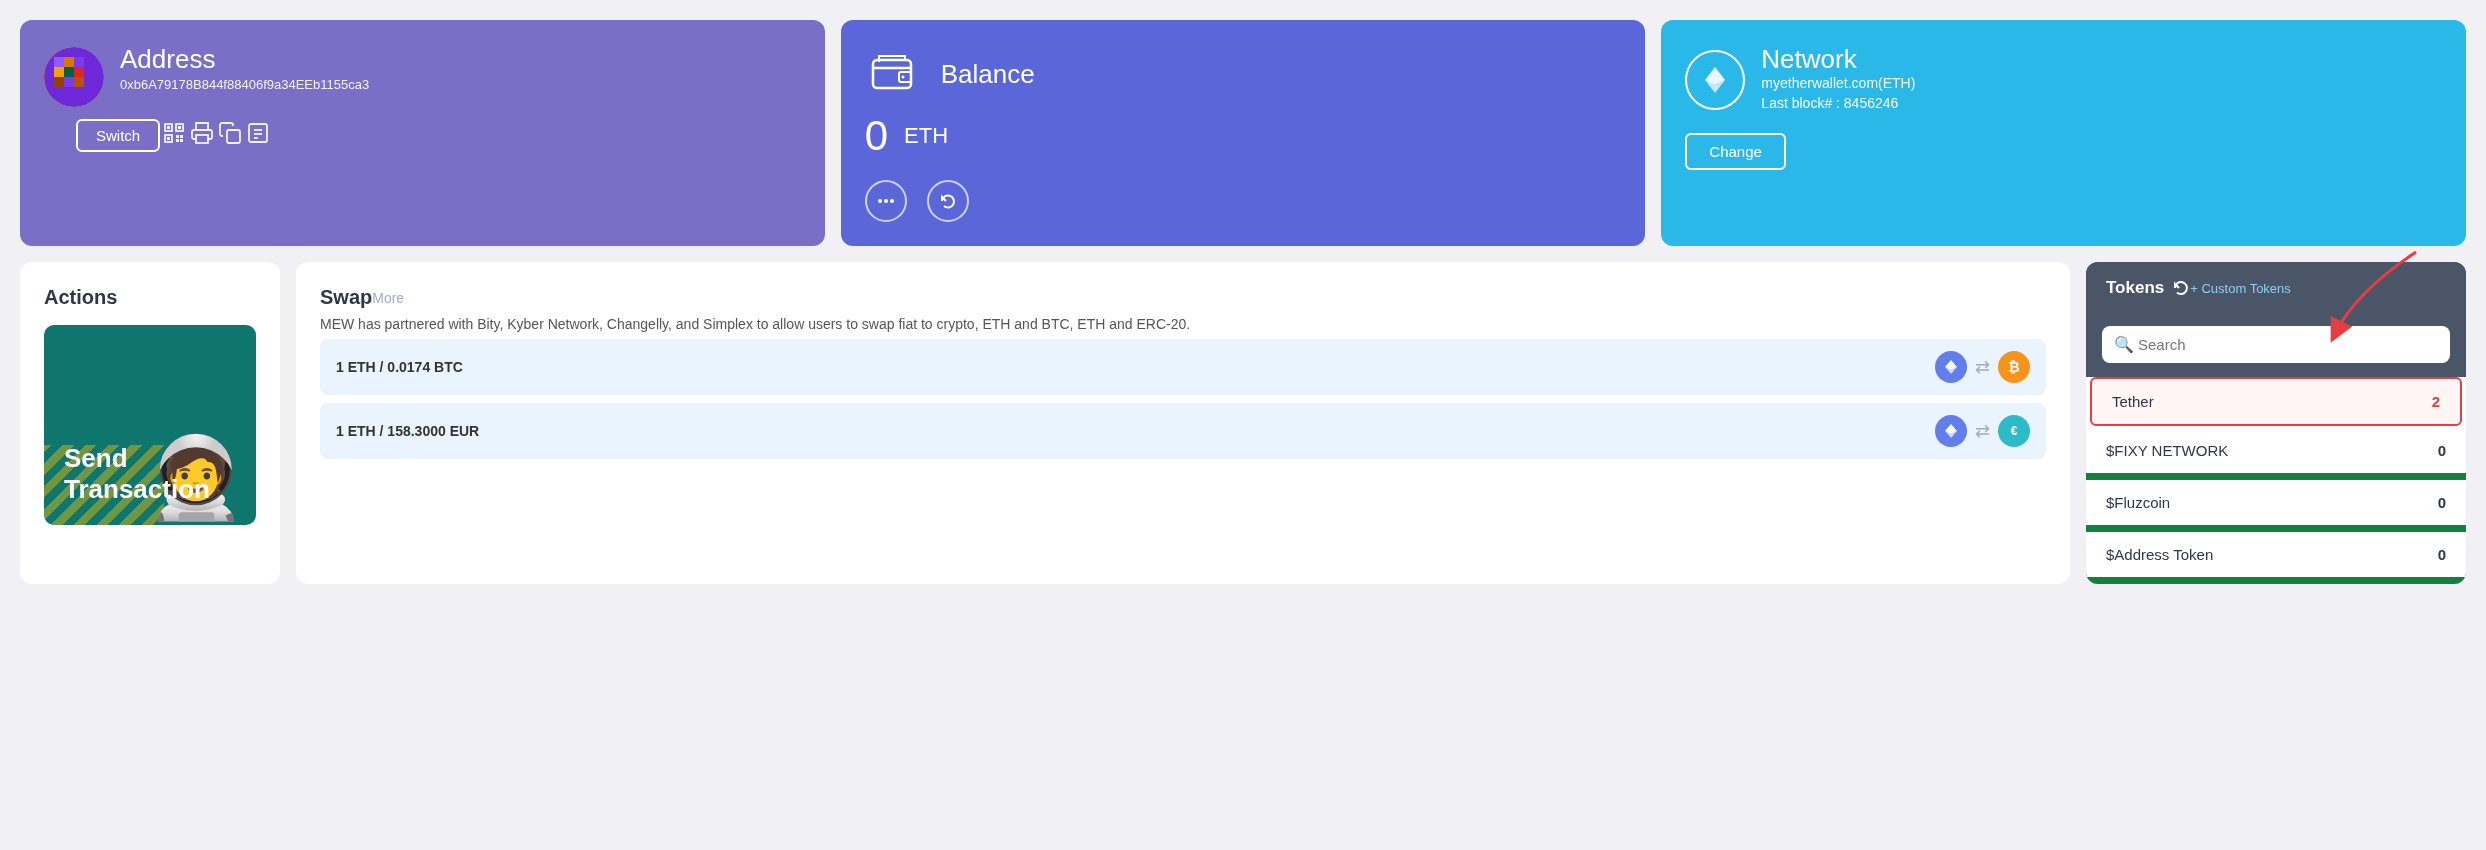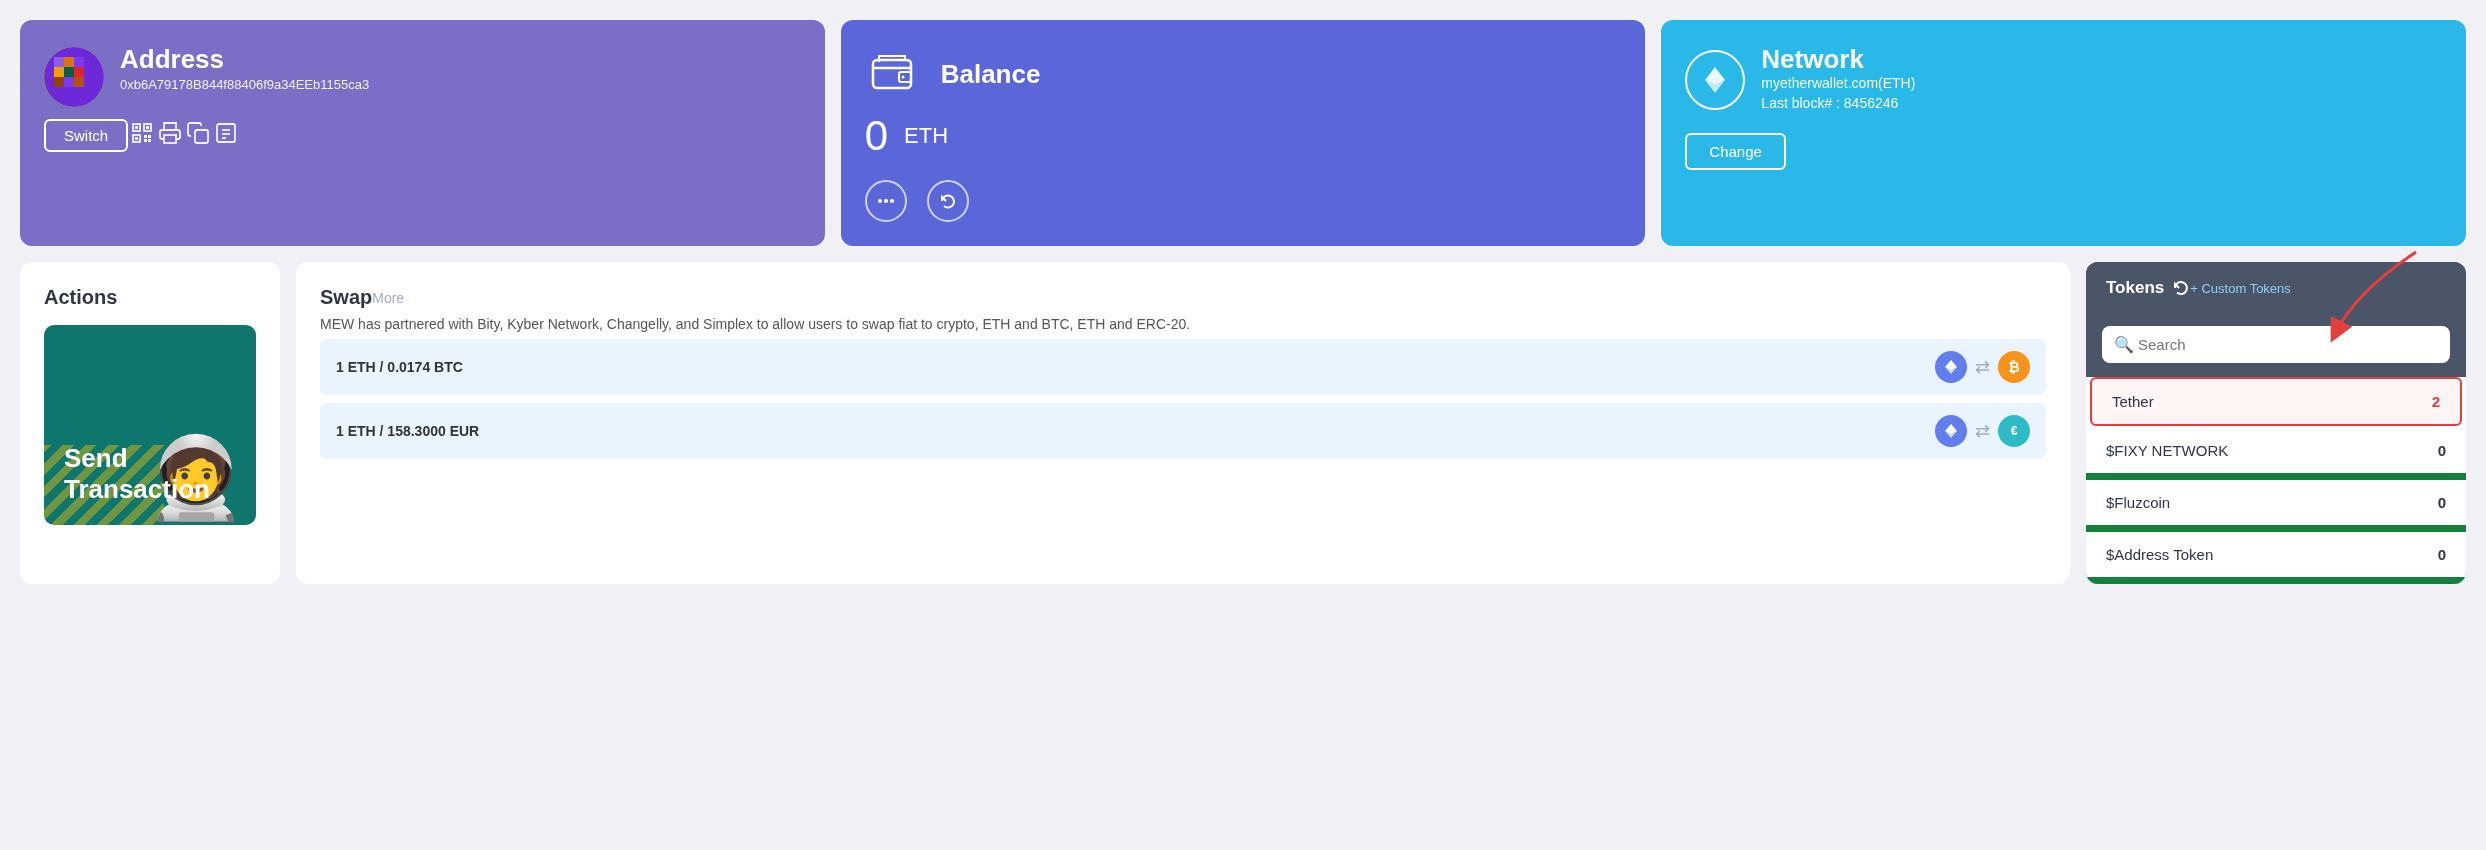--- a/index.html
+++ b/index.html
@@ -37,21 +37,21 @@
 
     .card-header {
       display: flex;
       align-items: center;
       gap: 16px;
       margin-bottom: 8px;
     }
 
     .card-title {
       font-size: 26px;
-      font-weight: 700;
+      font-weight: 400;
     }
 
     .card-subtitle {
       font-size: 13px;
       opacity: 0.9;
       line-height: 1.5;
       margin-bottom: 16px;
       word-break: break-all;
     }
 
@@ -80,20 +80,21 @@
       border: 2px solid white;
       display: flex;
       align-items: center;
       justify-content: center;
       flex-shrink: 0;
     }
 
     .address-actions {
       display: flex;
       align-items: flex-start;
+      margin-left: 32px;
     }
 
     .btn-switch {
       background: transparent;
       border: 2px solid white;
       color: white;
       padding: 6px 18px;
       border-radius: 6px;
       font-size: 15px;
       cursor: pointer;

